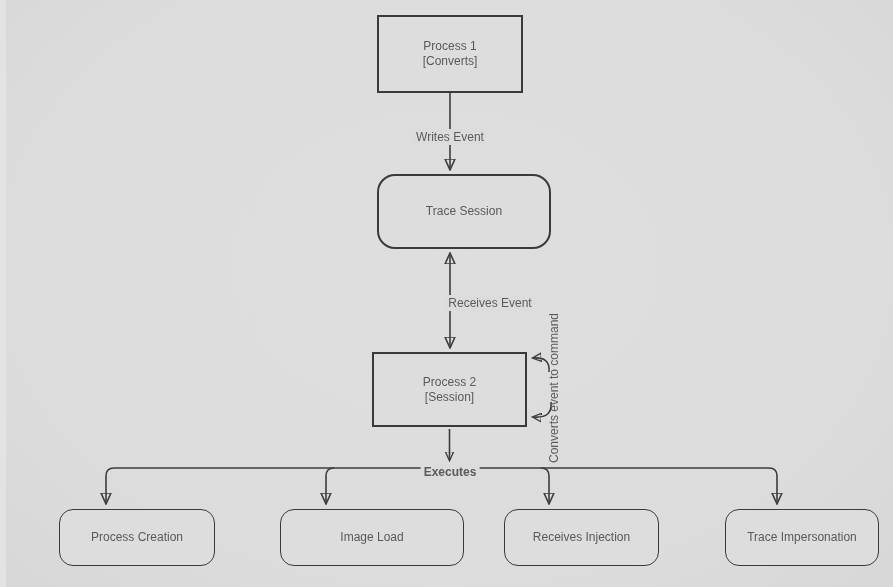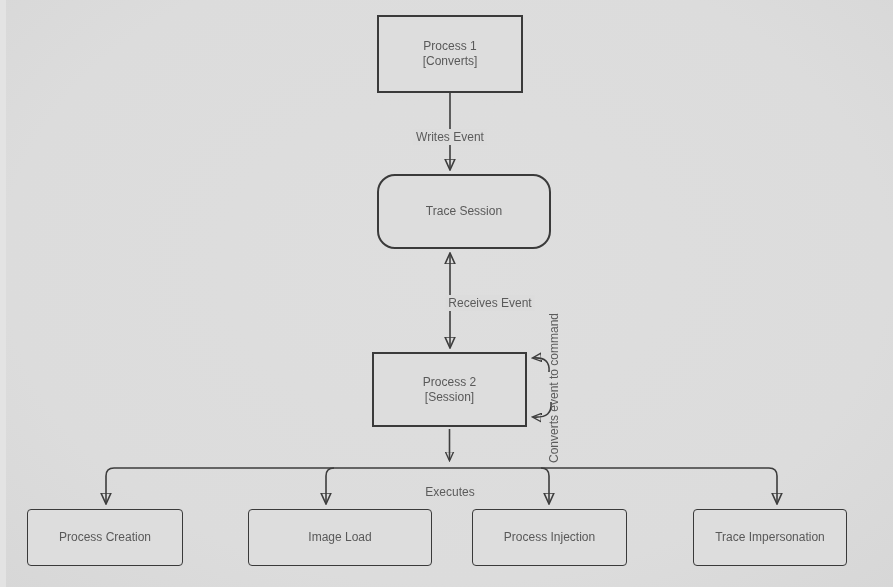--- a/index.html
+++ b/index.html
@@ -43,21 +43,21 @@
     flex-direction: column;
     align-items: center;
     justify-content: center;
     text-align: center;
     color: #595959;
     font-size: 12px;
     line-height: 15px;
     cursor: default;
   }
   .node.rounded-lg { border-radius: 18px; }
-  .node.rounded-sm { border-radius: 4px; border-width: 1.5px; }
+  .node.rounded-sm { border-radius: 14px; border-width: 1.5px; margin-left: 32px; }
   .edge-label {
     position: absolute;
     transform: translate(-50%, -50%);
     background: #dcdcdc;
     color: #5b5b5b;
     font-size: 12px;
     line-height: 14px;
     padding: 1px 3px;
     white-space: nowrap;
   }
@@ -113,27 +113,27 @@
 
   <div class="node rounded-sm" style="left:27px; top:509px; width:156px; height:57px;">
     <span>Process Creation</span>
   </div>
 
   <div class="node rounded-sm" style="left:248px; top:509px; width:184px; height:57px;">
     <span>Image Load</span>
   </div>
 
   <div class="node rounded-sm" style="left:472px; top:509px; width:155px; height:57px;">
-    <span>Process Injection</span>
+    <span>Receives Injection</span>
   </div>
 
   <div class="node rounded-sm" style="left:693px; top:509px; width:154px; height:57px;">
     <span>Trace Impersonation</span>
   </div>
 
   <div class="edge-label" style="left:450px; top:137px;">Writes Event</div>
 
   <div class="edge-label" style="left:450px; top:303px;margin-left:40px;">Receives Event</div>
 
   <div class="edge-label vertical" style="left:554px; top:388px;">Converts event to command</div>
 
-  <div class="edge-label" style="left:450px; top:492px;">Executes</div>
+  <div class="edge-label" style="left:450px; top:472px;font-weight:bold;">Executes</div>
 </div>
 
 </body></html>

